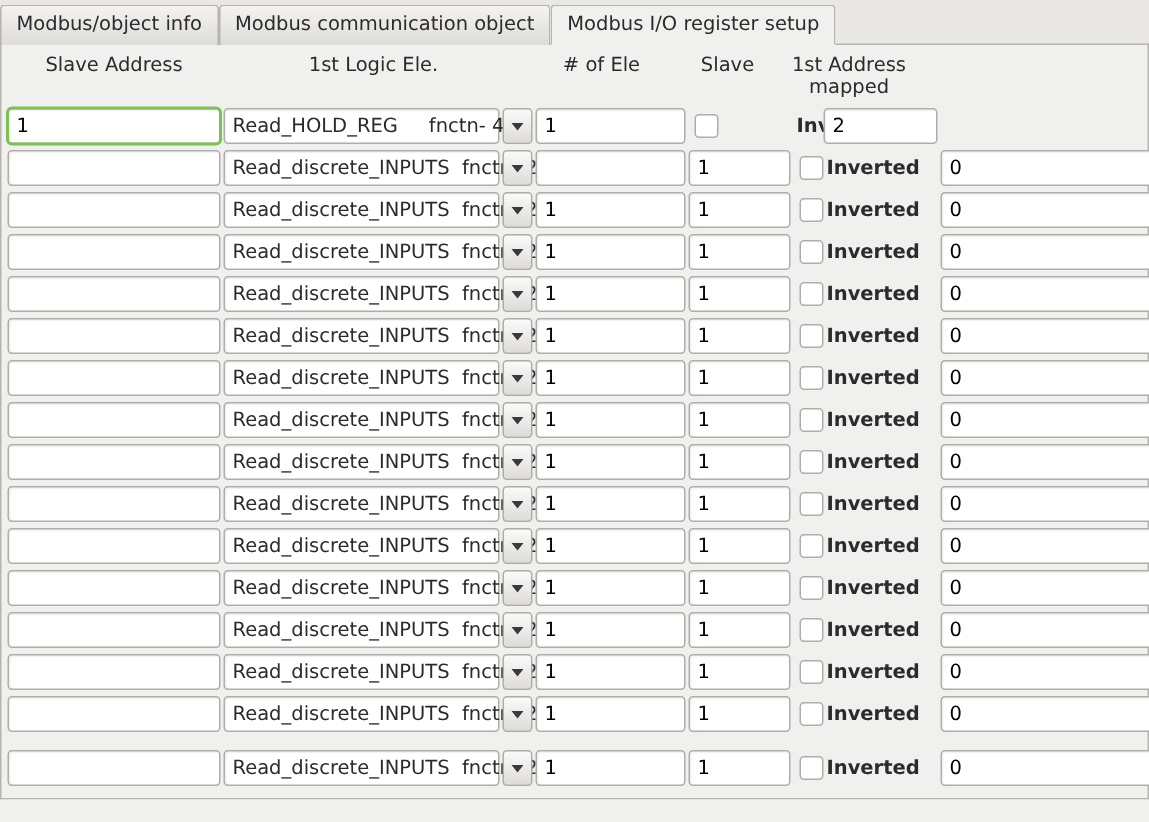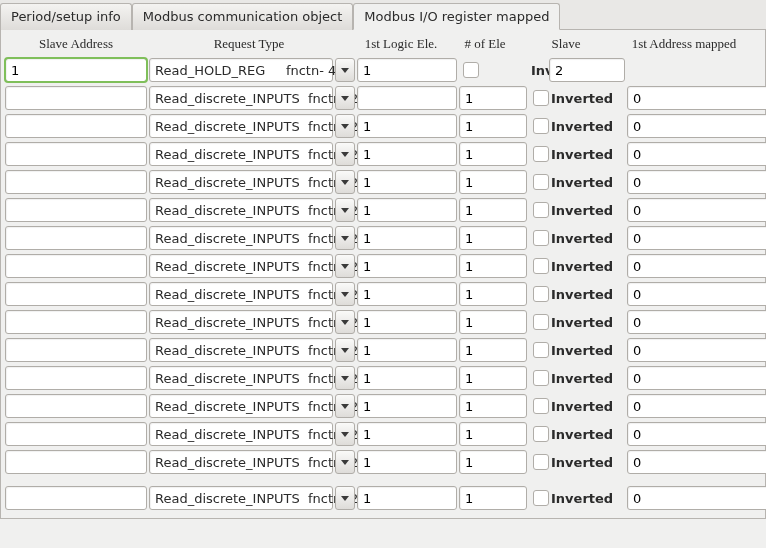--- a/index.html
+++ b/index.html
@@ -42,21 +42,21 @@
     background:#f0f0ef;
     padding:4px 4px 6px 4px;
   }
   .headers {
     display:grid;
     grid-template-columns: 142px 204px 100px 68px 94px 142px;
     gap:0;
     text-align:center;
     padding:2px 0 4px 0;
   }
-  .headers > div { font-size:13px;font-family:Liberation Serif, serif; }
+  .headers > div { font-size:13px; }
   .rows { display:flex; flex-direction:column; gap:0px; }
   .row {
     display:grid;
     grid-template-columns: 142px 184px 20px 100px 68px 18px 76px 142px;
     align-items:center;
     gap:2px;
     padding:2px 0;
   }
   .gap-row { height:8px; }
   .text-input {
@@ -106,30 +106,29 @@
     cursor:pointer;
   }
   .cb-label { font-size:13px; padding-left:2px;font-weight:bold; }
 </style>
 </head>
 <body>
 
 <div class="window">
 
   <div class="tabbar">
-    <div class="tab">Period/setup info</div>
+    <div class="tab">Modbus/object info</div>
     <div class="tab">Modbus communication object</div>
-    <div class="tab active">Modbus  I/O register mapped</div>
+    <div class="tab active">Modbus  I/O register setup</div>
   </div>
 
   <div class="panel">
 
     <div class="headers">
       <div>Slave Address</div>
-      <div>Request Type</div>
       <div>1st Logic Ele.</div>
       <div># of Ele</div>
       <div>Slave</div>
       <div>1st Address mapped</div>
     </div>
 
     <div class="rows" id="rows-container">
         <div class="row">
           <input class="text-input focused" value="1" style="">
           <div class="combo-display">Read_HOLD_REG     fnctn- 4</div>

